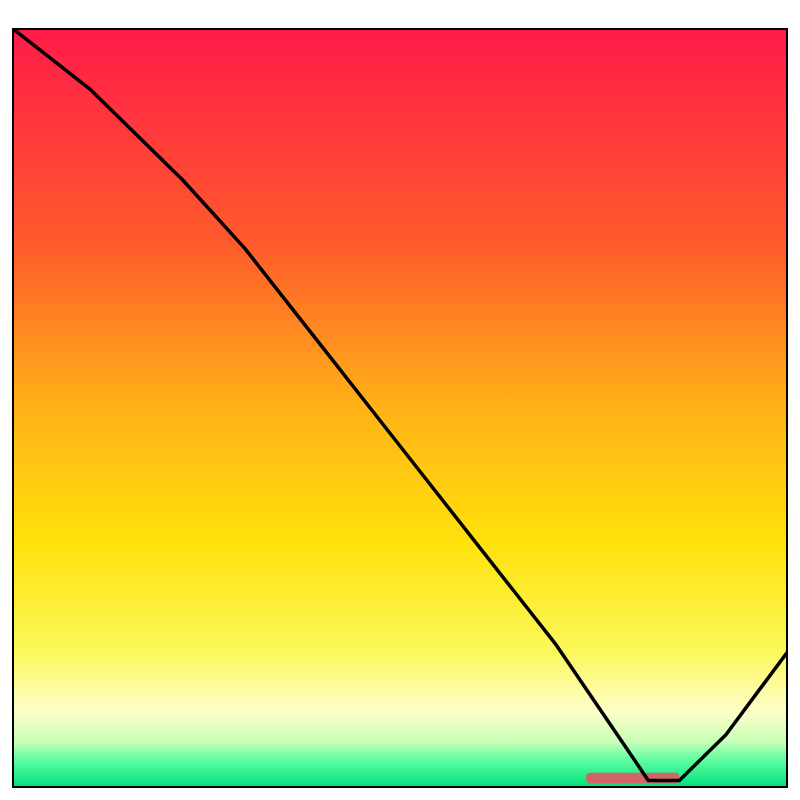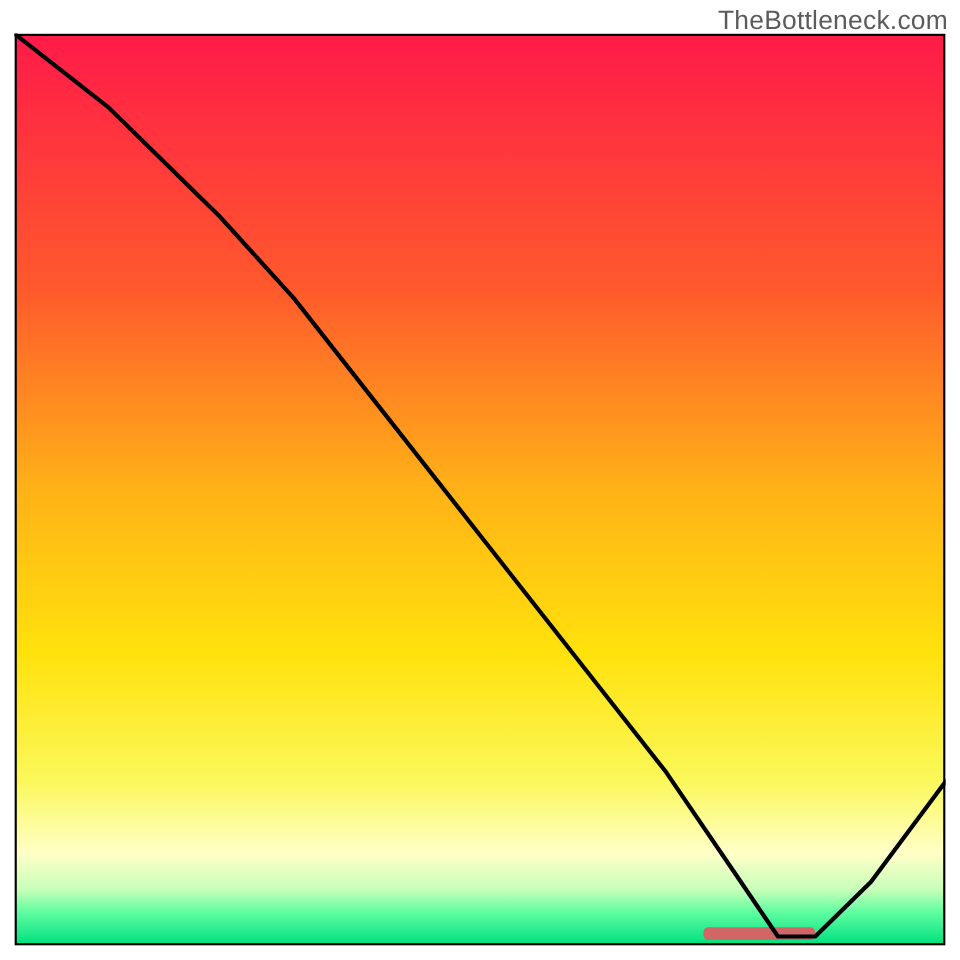--- a/index.html
+++ b/index.html
@@ -30,21 +30,20 @@
     top: 28px;
     left: 12px;
     width: 776px;
     height: 760px;
   }
 </style>
 </head>
 <body>
 <div class="container">
 
-  <div class="watermark">TheBottleneck.com</div>
 
   <svg class="chart" viewBox="0 0 776 760" preserveAspectRatio="none">
     <defs>
       <linearGradient id="bg-grad" x1="0" y1="0" x2="0" y2="1">
 
       <stop offset="0%" stop-color="#ff1b49"></stop>
           <stop offset="28.000000000000004%" stop-color="#ff5a2c"></stop>
           <stop offset="50%" stop-color="#ffb217"></stop>
           <stop offset="68%" stop-color="#ffe20c"></stop>
           <stop offset="82%" stop-color="#fbf85a"></stop>

